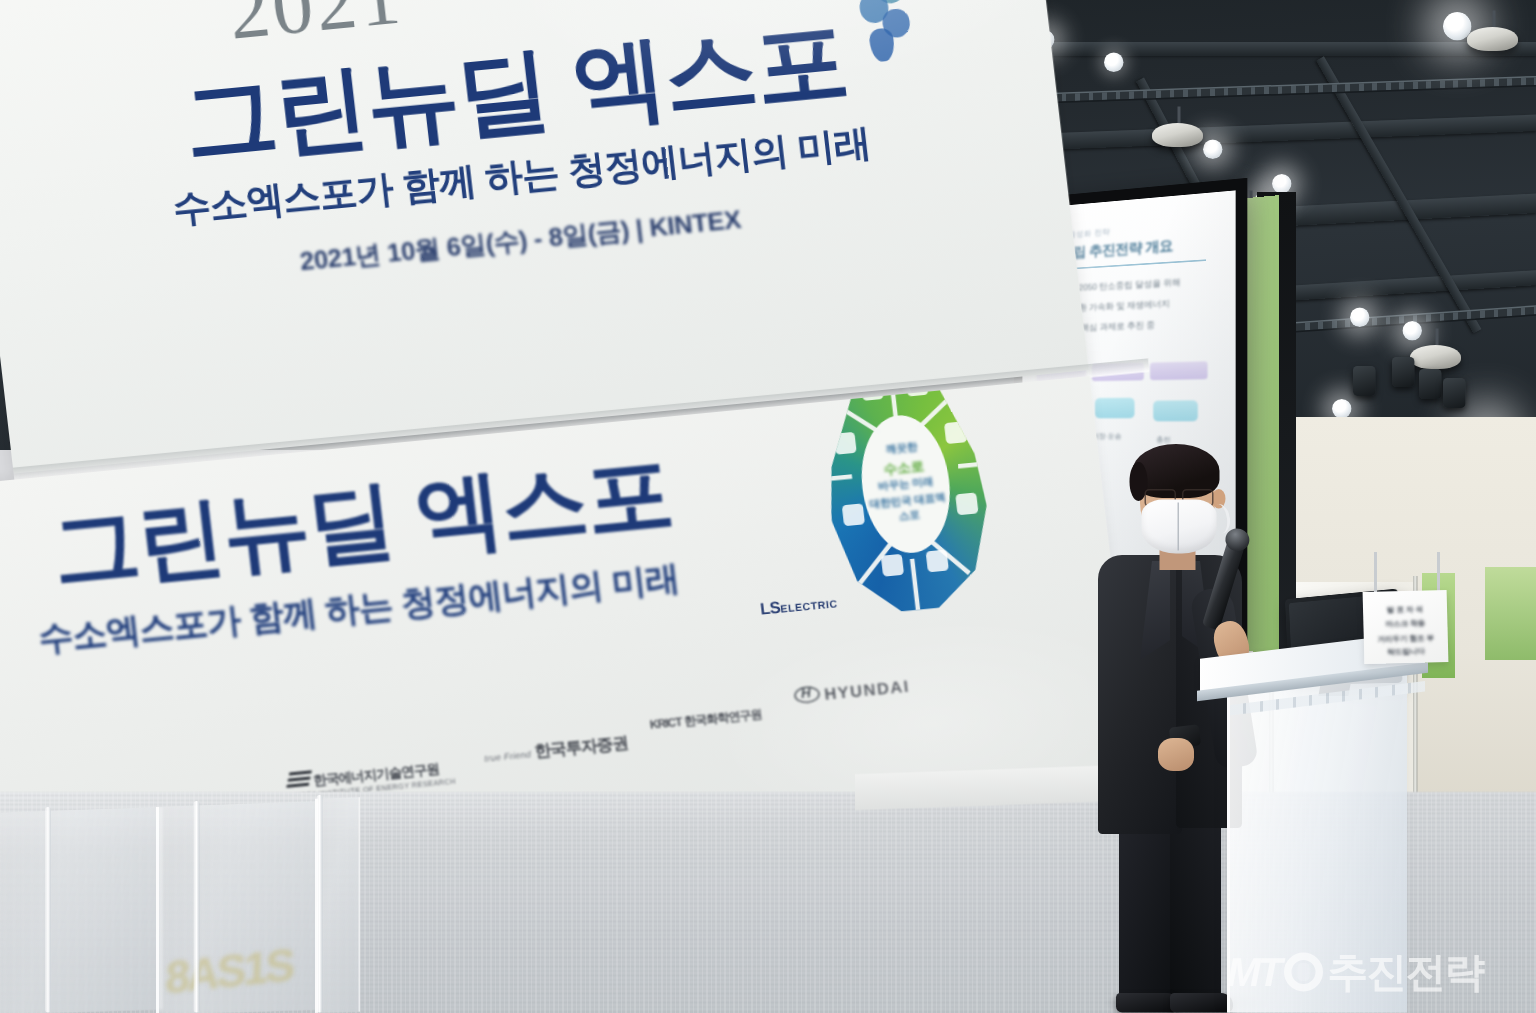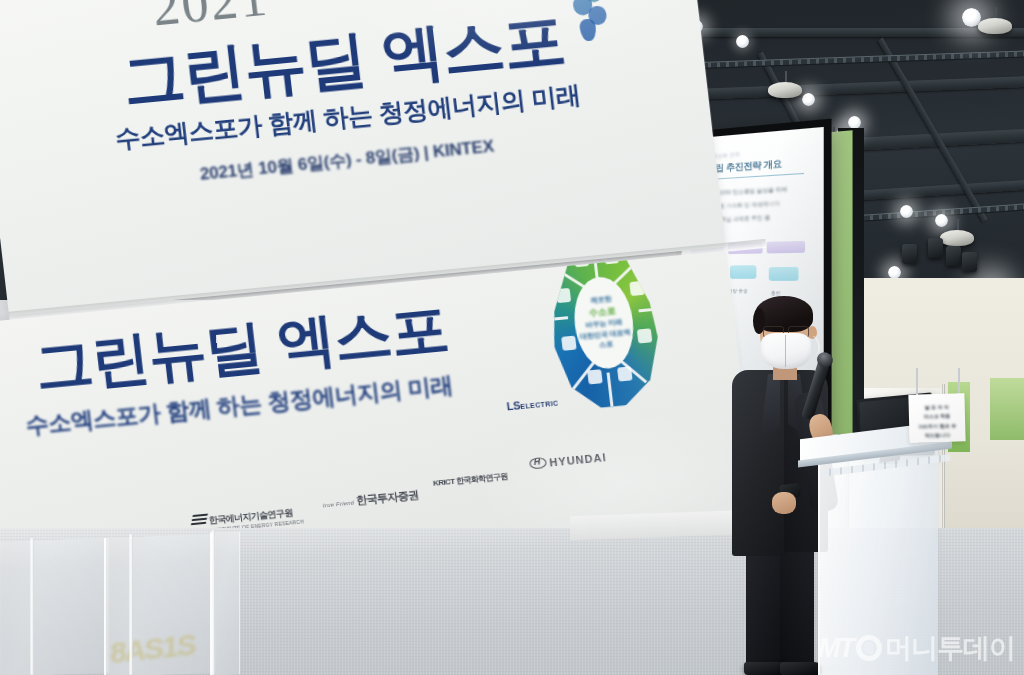--- a/index.html
+++ b/index.html
@@ -715,16 +715,16 @@
   <div class="acrylic" style="left:104px;top:536px;width:110px;height:139px;transform:skewY(-2deg);"></div>
   <div class="acrylic" style="left:210px;top:532px;width:30px;height:143px;transform:skewY(-2deg);"></div>
   <div class="acrylic-num">8AS1S</div>
   <div class="acrylic-pole" style="left:30px;top:538px;height:137px;"></div>
   <div class="acrylic-pole" style="left:129px;top:534px;height:141px;"></div>
   <div class="acrylic-pole" style="left:211px;top:530px;height:145px;"></div>
 
   <div class="watermark">
     <span class="wm-mt">MT</span>
     <span class="wm-ring"></span>
-    <span class="wm-ko">머니투데이</span>
+    <span class="wm-ko">추진전략</span>
   </div>
 
 </div>
 
 </body></html>

